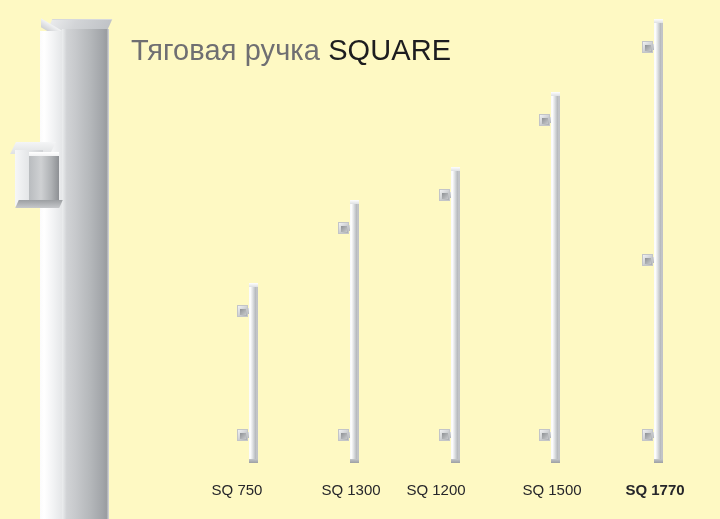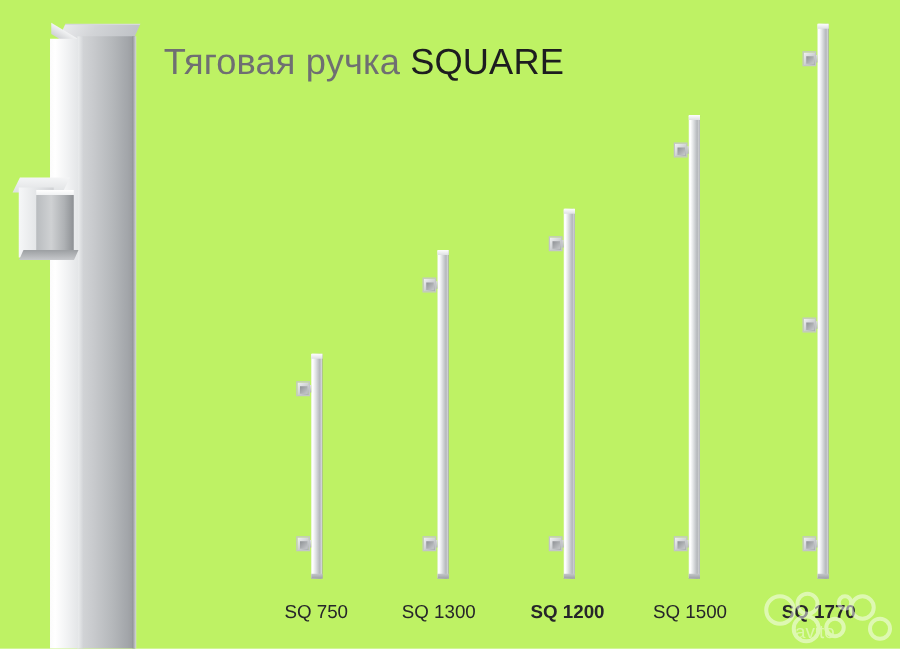--- a/index.html
+++ b/index.html
@@ -2,21 +2,21 @@
 <html><head>
 <meta charset="utf-8">
 <style>
   html,body{margin:0;padding:0;}
   body{
     width:720px;height:519px;
     background:#fdfdfd;
     font-family:"Liberation Sans","DejaVu Sans",sans-serif;
     overflow:hidden;
   }
-  #stage{position:relative;width:720px;height:519px;background:#bef264;overflow:hidden;}
+  #stage{position:relative;width:720px;height:519px;background:#fef9c3;overflow:hidden;}
 
   
   #title-block{position:absolute;left:131px;top:33px;width:480px;}
   #main-title{
     font-size:29px;line-height:34px;color:#6f6f72;letter-spacing:.1px;
     white-space:nowrap;
   }
   #main-title .accent{color:#1d1d1f;}
   #subtitle{
     margin-top:9px;font-size:17px;line-height:21px;color:#6f6f72;
@@ -198,35 +198,21 @@
         <div class="bracket-stem" style="left: -4px; top: 25px;"></div>
         <div class="bracket" style="left: -12px; top: 22px;"></div>
         <div class="bracket-stem" style="left: -4px; top: 238px;"></div>
         <div class="bracket" style="left: -12px; top: 235px;"></div>
         <div class="bracket-stem" style="left: -4px; top: 413px;"></div>
         <div class="bracket" style="left: -12px; top: 410px;"></div>
       </div>
     </div>
 
   <div id="captions">
-      <div class="caption" style="left: 211px; width: 84px;">SQ 750</div>
+      <div class="caption" style="left: 195px; width: 84px;">SQ 750</div>
       <div class="caption" style="left: 306px; width: 90px;">SQ 1300</div>
-      <div class="caption" style="left: 409px; width: 90px; font-weight: bold;">SQ 1200</div>
+      <div class="caption" style="left: 391px; width: 90px;">SQ 1200</div>
       <div class="caption" style="left: 507px; width: 90px;">SQ 1500</div>
       <div class="caption" style="left: 610px; width: 90px; font-weight: bold;">SQ 1770</div>
     </div>
 
-  <div id="watermark">
-    <svg width="114" height="44" viewBox="0 0 114 44" xmlns="http://www.w3.org/2000/svg">
-      <g fill="none" stroke="#ffffff" stroke-width="3.2">
-        <circle cx="18" cy="16" r="11"></circle>
-        <circle cx="40" cy="11" r="8"></circle>
-        <circle cx="39" cy="31" r="10"></circle>
-        <circle cx="62" cy="30" r="7"></circle>
-        <circle cx="84" cy="14" r="9"></circle>
-        <circle cx="98" cy="31" r="8"></circle>
-        <circle cx="70" cy="10" r="5"></circle>
-      </g>
-      <text x="30" y="38" font-family="Liberation Sans, sans-serif" font-size="15" fill="#ffffff" opacity=".9">avito</text>
-    </svg>
-  </div>
 
 </div>
 
 </body></html>

